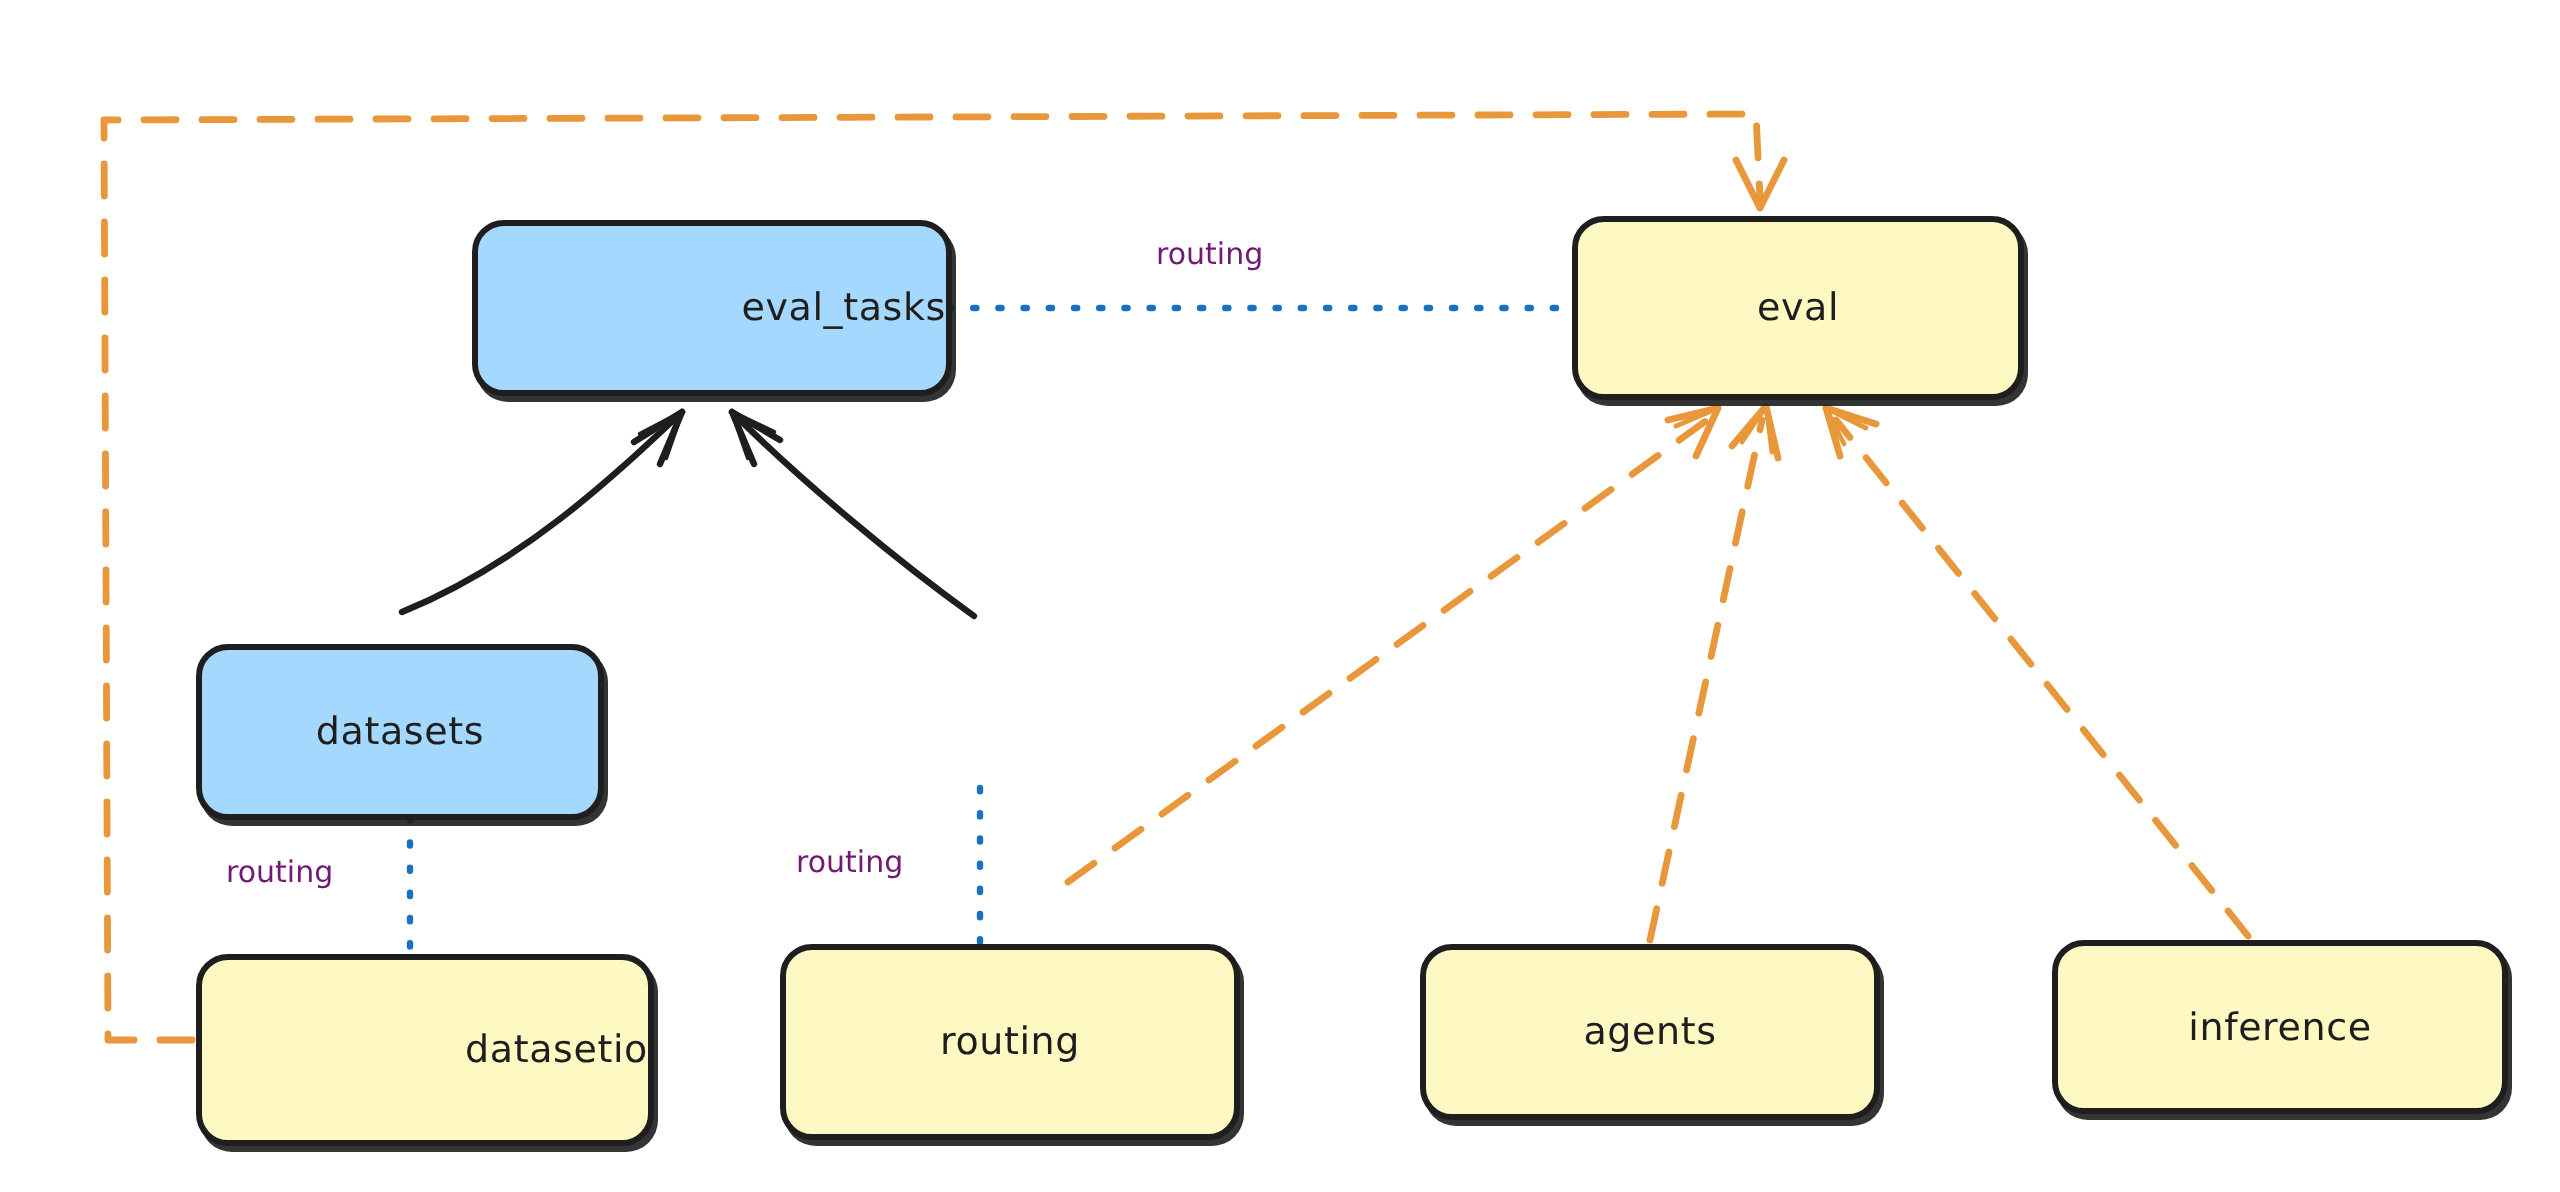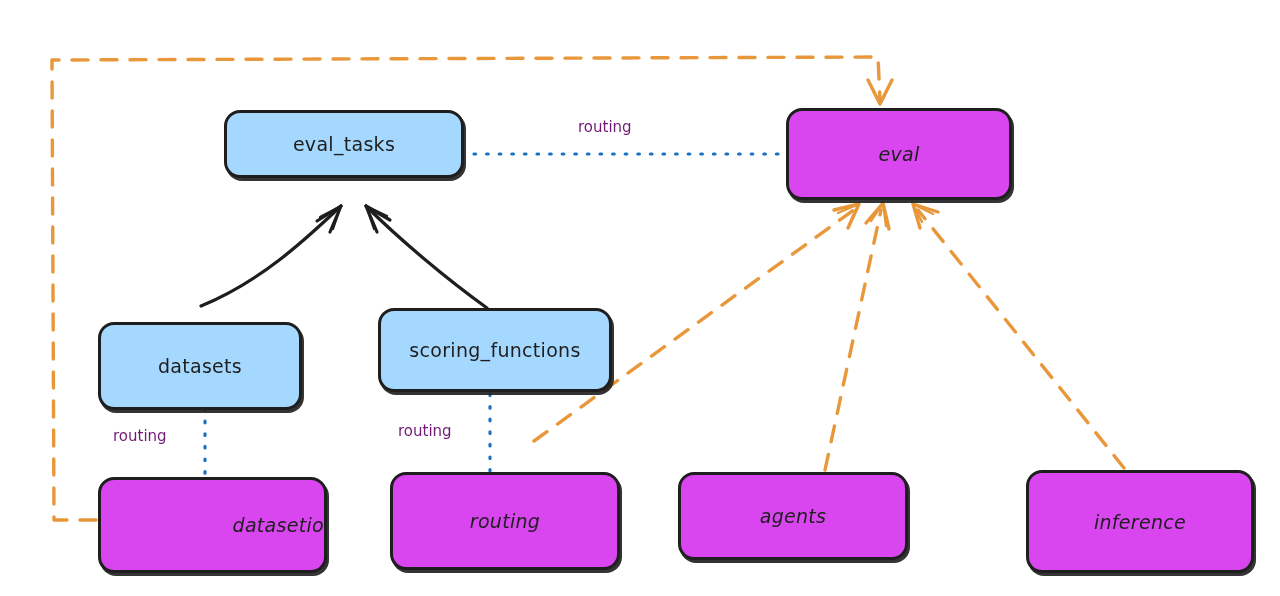--- a/index.html
+++ b/index.html
@@ -34,21 +34,21 @@
     justify-content: center;
     border: 3px solid #1e1e1e;
     border-radius: 16px;
     font-family: "DejaVu Sans", sans-serif;
     font-size: 19px;
     color: #1e1e1e;
     letter-spacing: 0.3px;
     box-shadow: 2px 3px 0 rgba(30,30,30,0.9);
   }
   .node.blue  { background: #a5d8ff; }
-  .node.green { background: #d946ef; font-style: italic; }
+  .node.green { background: #fef9c3; }
   .node-label {
     user-select: none;
     white-space: nowrap;
   }
   .edge-label {
     position: absolute;
     font-family: "DejaVu Sans", sans-serif;
     font-size: 15px;
     color: #701a75;
     white-space: nowrap;
@@ -104,49 +104,46 @@
       <path d="M 883 203 L 871 221 M 883 203 L 886 226" fill="none" stroke="#e8973a" stroke-width="2.4" stroke-linecap="round"></path>
     </g>
 
     <g>
       <path d="M 1124 468 L 918 210" fill="none" stroke="#e8973a" stroke-width="3.4" stroke-linecap="round" stroke-dasharray="16 13"></path>
       <path d="M 913 204 L 920 228 M 913 204 L 938 212" fill="none" stroke="#e8973a" stroke-width="3.4" stroke-linecap="round"></path>
       <path d="M 913 204 L 922 222 M 913 204 L 933 214" fill="none" stroke="#e8973a" stroke-width="2.4" stroke-linecap="round"></path>
     </g>
   </svg>
 
-  <div class="node blue" style="left:224px; top:110px; width:240px; height:68px;">
+  <div class="node blue" style="left:236px; top:110px; width:240px; height:88px;justify-content:flex-end;">
     <span class="node-label">eval_tasks</span>
   </div>
 
   <div class="node green" style="left:786px; top:108px; width:226px; height:92px;">
     <span class="node-label">eval</span>
   </div>
 
   <div class="node blue" style="left:98px; top:322px; width:204px; height:88px;">
     <span class="node-label">datasets</span>
   </div>
 
-  <div class="node blue" style="left:378px; top:308px; width:234px; height:84px;">
-    <span class="node-label">scoring_functions</span>
-  </div>
 
   <div class="node green" style="left:98px; top:477px; width:229px; height:96px;justify-content:flex-end;">
     <span class="node-label">datasetio</span>
   </div>
 
   <div class="node green" style="left:390px; top:472px; width:230px; height:98px;">
     <span class="node-label">routing</span>
   </div>
 
-  <div class="node green" style="left:678px; top:472px; width:230px; height:88px;align-items:center;">
+  <div class="node green" style="left:710px; top:472px; width:230px; height:88px;align-items:center;">
     <span class="node-label">agents</span>
   </div>
 
-  <div class="node green" style="left:1026px; top:470px; width:228px; height:103px;">
+  <div class="node green" style="left:1026px; top:470px; width:228px; height:87px;">
     <span class="node-label">inference</span>
   </div>
 
   <div class="edge-label" style="left:578px; top:118px;">routing</div>
 
   <div class="edge-label" style="left:113px; top:427px;">routing</div>
 
   <div class="edge-label" style="left:398px; top:422px;">routing</div>
 
 </div>

